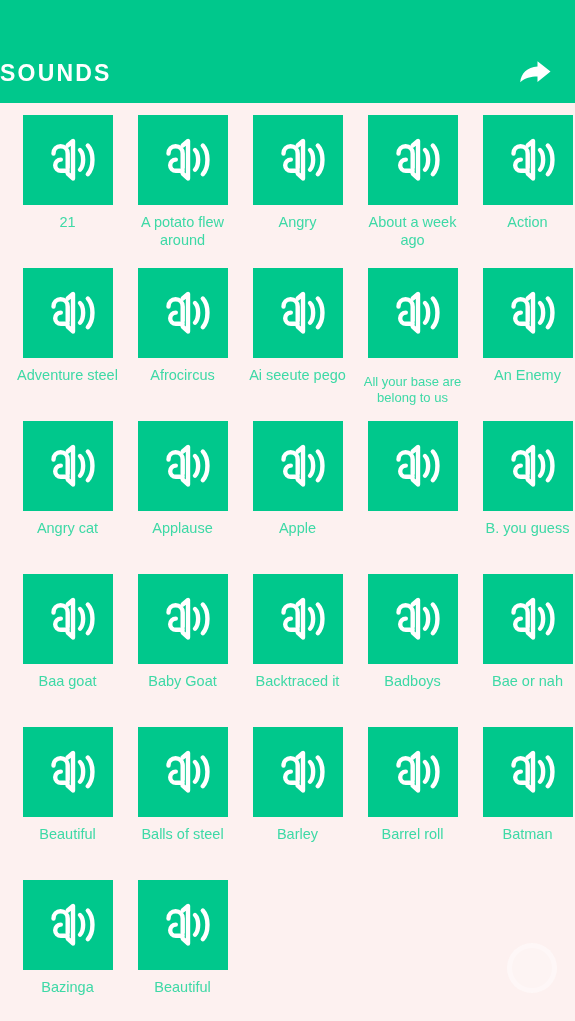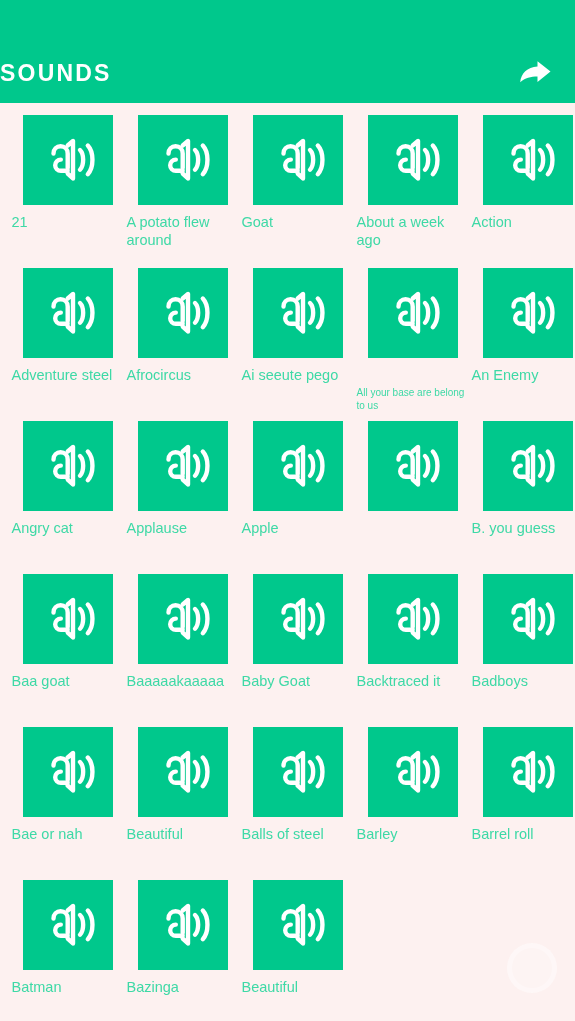--- a/index.html
+++ b/index.html
@@ -82,32 +82,32 @@
     align-items: center;
     justify-content: center;
     flex: none;
   }
 
   .tile-icon svg { display: block; }
 
   .tile-label {
     margin-top: 9px;
     width: 112px;
-    text-align: left;
+    text-align: center;
     color: #3ed9a6;
     font-size: 14.5px;
     line-height: 1.23;
     word-wrap: break-word;
     overflow-wrap: break-word;
   }
 
   .tile-label.small {
-    font-size: 10px;
+    font-size: 13px;
     line-height: 1.25;
-    margin-top: 29px;
+    margin-top: 16px;
   }
 
   
   .fab {
     position: absolute;
     right: 18px;
     bottom: 28px;
     width: 50px;
     height: 50px;
     border-radius: 50%;
@@ -166,21 +166,21 @@
           <svg width="56" height="50" viewBox="0 0 56 50">
             <g fill="none" stroke="#ffffff" stroke-width="4.4" stroke-linecap="round" stroke-linejoin="round">
               <path d="M13.5 18.5 C13.5 14.4 16.6 11.3 20.6 11.3 C24.6 11.3 27.7 14.4 27.7 18.5 L27.7 33.0"></path>
               <path d="M20.8 24.6 C17.7 24.6 15.2 27.1 15.2 30.2 C15.2 33.3 17.7 35.8 20.8 35.8 L27.7 35.8"></path>
               <path d="M27.7 10.5 L33.0 6.0 L33.0 43.5 L27.7 38.6"></path>
               <path d="M40.0 15.0 C44.2 19.0 44.2 30.6 40.0 34.7"></path>
               <path d="M47.8 10.5 C54.0 17.0 54.0 32.7 47.8 39.2"></path>
             </g>
           </svg>
         </div>
-        <div class="tile-label">Goat</div>
+        <div class="tile-label">Angry</div>
       </div>
       <div class="tile">
         <div class="tile-icon">
           <svg width="56" height="50" viewBox="0 0 56 50">
             <g fill="none" stroke="#ffffff" stroke-width="4.4" stroke-linecap="round" stroke-linejoin="round">
               <path d="M13.5 18.5 C13.5 14.4 16.6 11.3 20.6 11.3 C24.6 11.3 27.7 14.4 27.7 18.5 L27.7 33.0"></path>
               <path d="M20.8 24.6 C17.7 24.6 15.2 27.1 15.2 30.2 C15.2 33.3 17.7 35.8 20.8 35.8 L27.7 35.8"></path>
               <path d="M27.7 10.5 L33.0 6.0 L33.0 43.5 L27.7 38.6"></path>
               <path d="M40.0 15.0 C44.2 19.0 44.2 30.6 40.0 34.7"></path>
               <path d="M47.8 10.5 C54.0 17.0 54.0 32.7 47.8 39.2"></path>
@@ -361,34 +361,20 @@
           <svg width="56" height="50" viewBox="0 0 56 50">
             <g fill="none" stroke="#ffffff" stroke-width="4.4" stroke-linecap="round" stroke-linejoin="round">
               <path d="M13.5 18.5 C13.5 14.4 16.6 11.3 20.6 11.3 C24.6 11.3 27.7 14.4 27.7 18.5 L27.7 33.0"></path>
               <path d="M20.8 24.6 C17.7 24.6 15.2 27.1 15.2 30.2 C15.2 33.3 17.7 35.8 20.8 35.8 L27.7 35.8"></path>
               <path d="M27.7 10.5 L33.0 6.0 L33.0 43.5 L27.7 38.6"></path>
               <path d="M40.0 15.0 C44.2 19.0 44.2 30.6 40.0 34.7"></path>
               <path d="M47.8 10.5 C54.0 17.0 54.0 32.7 47.8 39.2"></path>
             </g>
           </svg>
         </div>
-        <div class="tile-label">Baaaaakaaaaa</div>
-      </div>
-      <div class="tile">
-        <div class="tile-icon">
-          <svg width="56" height="50" viewBox="0 0 56 50">
-            <g fill="none" stroke="#ffffff" stroke-width="4.4" stroke-linecap="round" stroke-linejoin="round">
-              <path d="M13.5 18.5 C13.5 14.4 16.6 11.3 20.6 11.3 C24.6 11.3 27.7 14.4 27.7 18.5 L27.7 33.0"></path>
-              <path d="M20.8 24.6 C17.7 24.6 15.2 27.1 15.2 30.2 C15.2 33.3 17.7 35.8 20.8 35.8 L27.7 35.8"></path>
-              <path d="M27.7 10.5 L33.0 6.0 L33.0 43.5 L27.7 38.6"></path>
-              <path d="M40.0 15.0 C44.2 19.0 44.2 30.6 40.0 34.7"></path>
-              <path d="M47.8 10.5 C54.0 17.0 54.0 32.7 47.8 39.2"></path>
-            </g>
-          </svg>
-        </div>
         <div class="tile-label">Baby Goat</div>
       </div>
       <div class="tile">
         <div class="tile-icon">
           <svg width="56" height="50" viewBox="0 0 56 50">
             <g fill="none" stroke="#ffffff" stroke-width="4.4" stroke-linecap="round" stroke-linejoin="round">
               <path d="M13.5 18.5 C13.5 14.4 16.6 11.3 20.6 11.3 C24.6 11.3 27.7 14.4 27.7 18.5 L27.7 33.0"></path>
               <path d="M20.8 24.6 C17.7 24.6 15.2 27.1 15.2 30.2 C15.2 33.3 17.7 35.8 20.8 35.8 L27.7 35.8"></path>
               <path d="M27.7 10.5 L33.0 6.0 L33.0 43.5 L27.7 38.6"></path>
               <path d="M40.0 15.0 C44.2 19.0 44.2 30.6 40.0 34.7"></path>

